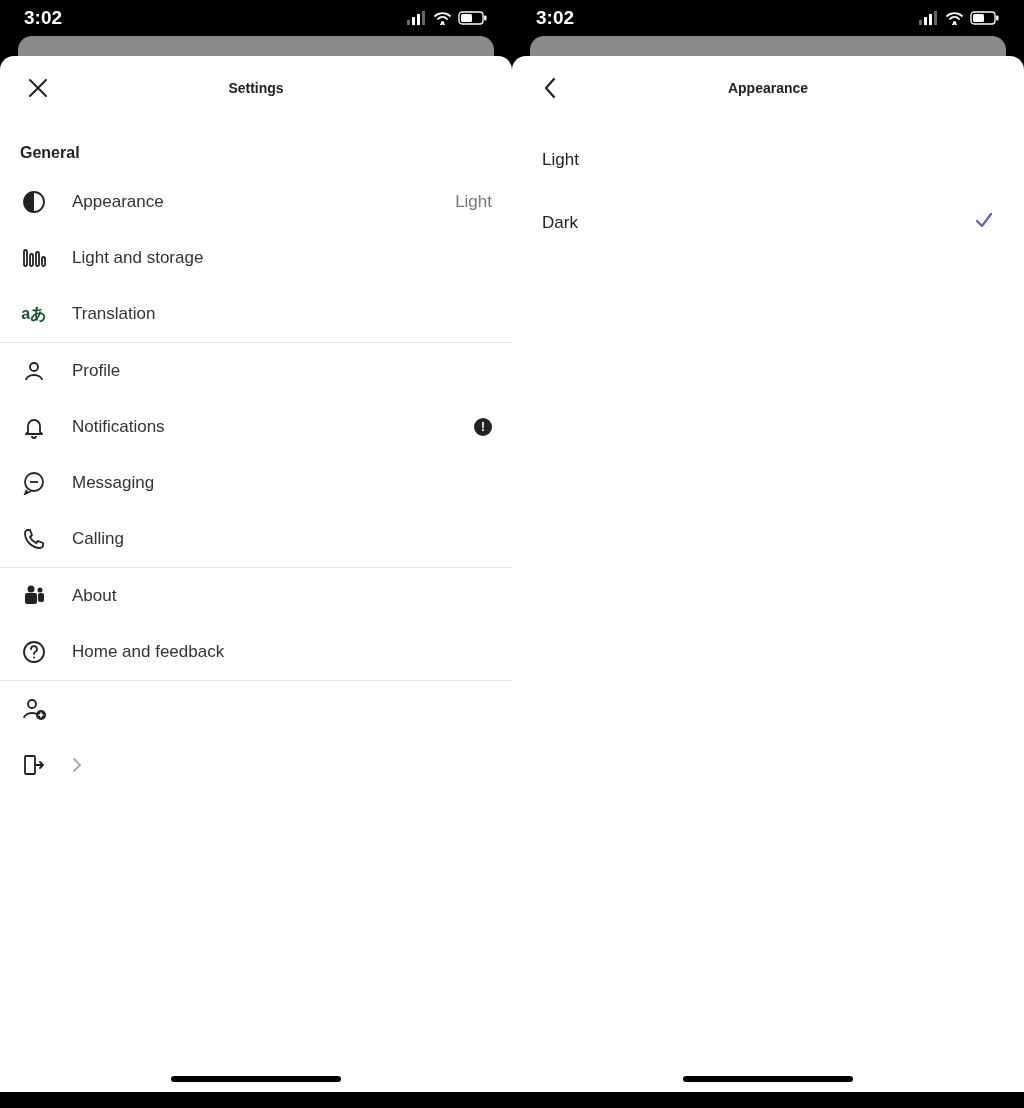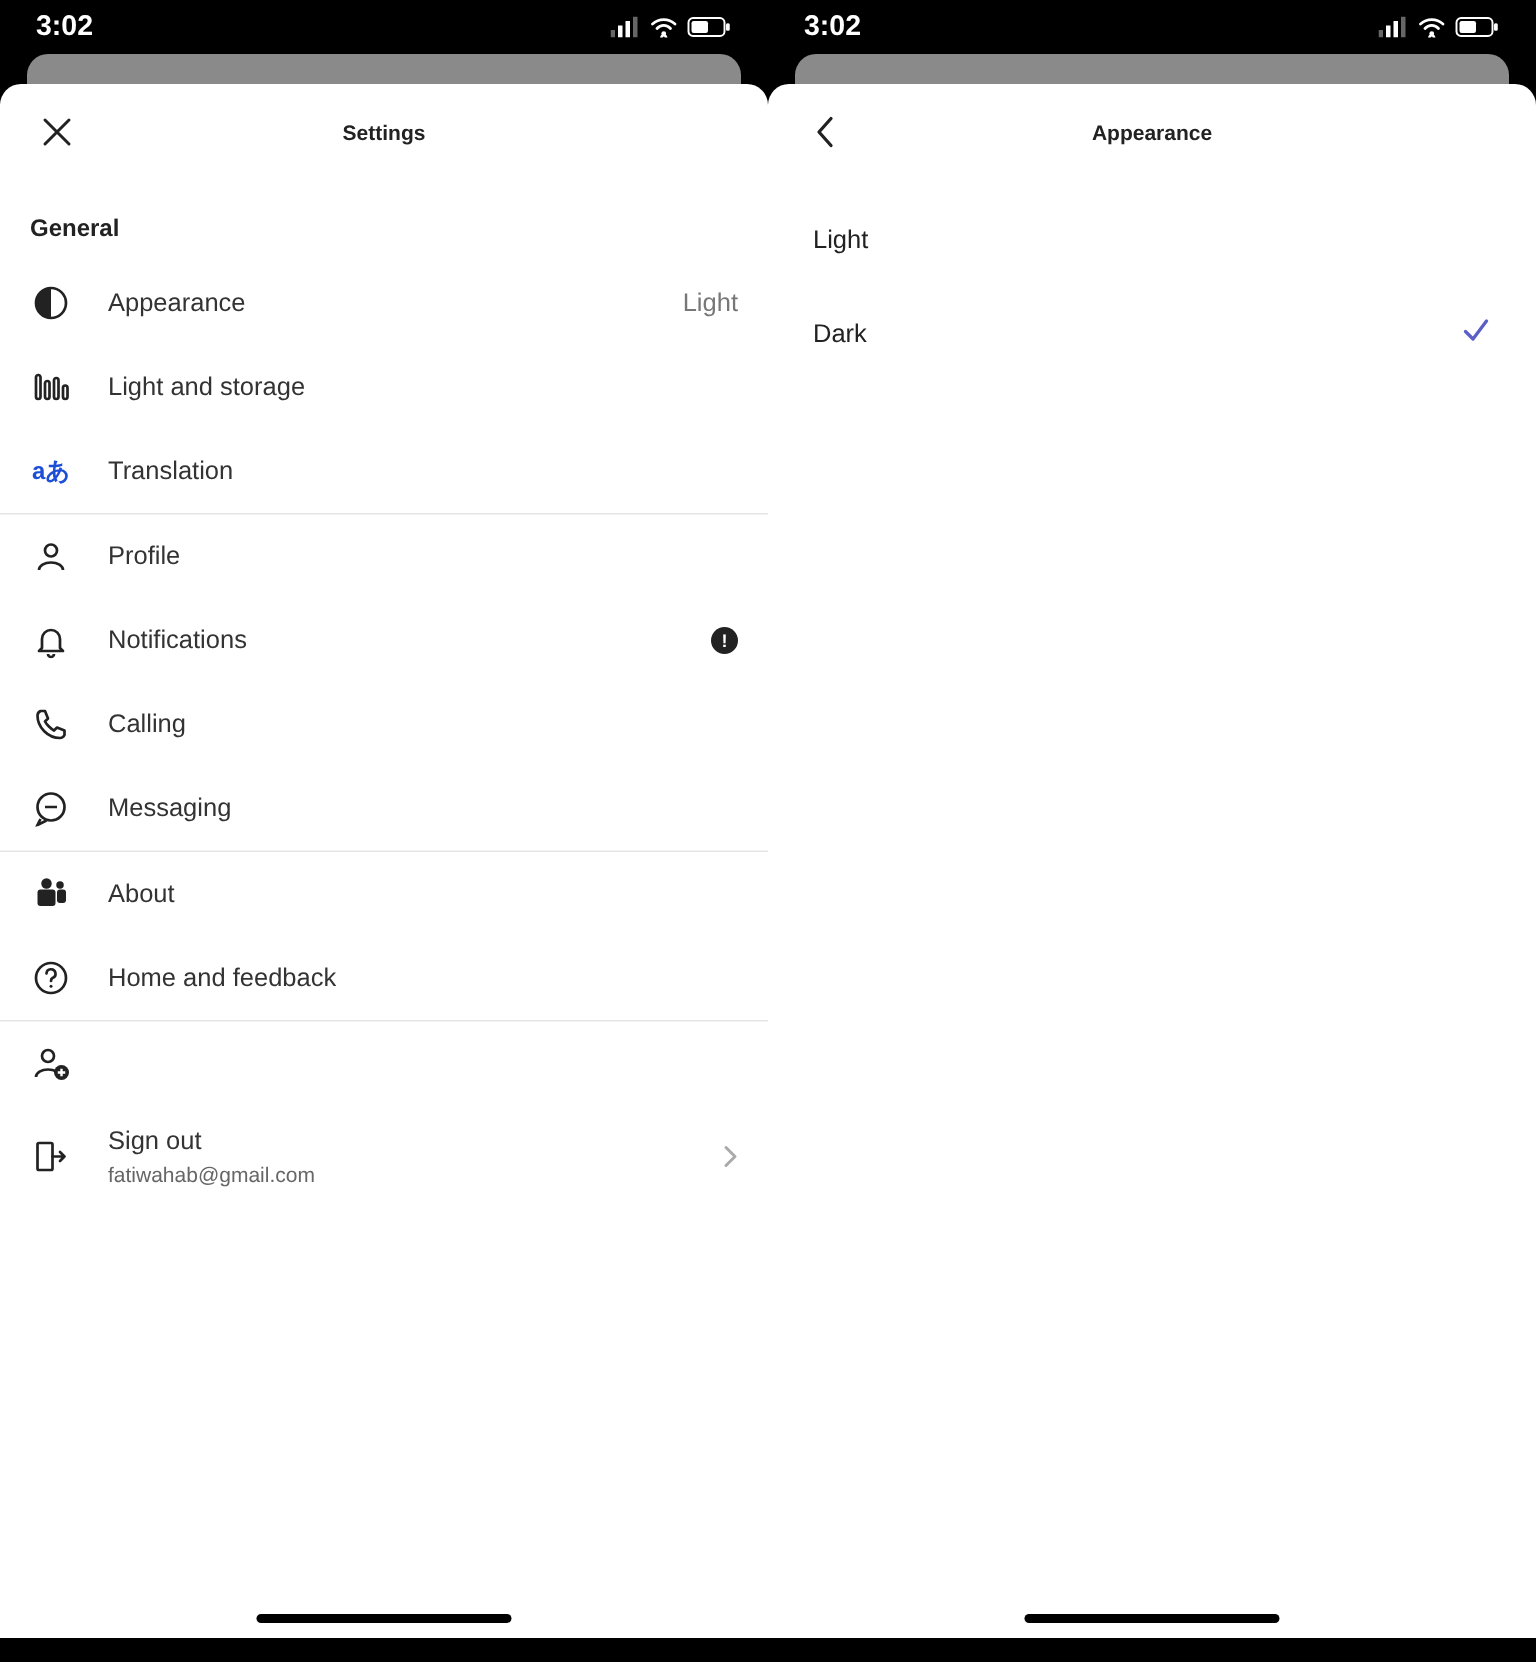--- a/index.html
+++ b/index.html
@@ -219,21 +219,21 @@
             <rect x="20" y="11" width="3" height="9" rx="1.5" fill="none" stroke="#222" stroke-width="1.8"></rect>
           </svg>
         </div>
       <div class="main">
           <span class="label">Light and storage</span>
         </div>
     </div>
 
     <div class="row">
       <div class="icon-slot">
-          <span style="font-size:16px;font-weight:600;color:#1d4ed8;">aあ</span>
+          <span style="font-size:16px;font-weight:600;color:#14532d;">aあ</span>
         </div>
       <div class="main">
           <span class="label">Translation</span>
         </div>
     </div>
 
     <div class="divider"></div>
 
 
     <div class="row">
@@ -252,44 +252,44 @@
       <div class="icon-slot">
           <svg width="24" height="24" viewBox="0 0 24 24">
             <path d="M6 17 V11 a6 6 0 0 1 12 0 V17 l2 2 H4 Z M10 21 a2 2 0 0 0 4 0" stroke="#222" stroke-width="1.8" fill="none" stroke-linejoin="round"></path>
           </svg>
         </div>
       <div class="main">
           <span class="label">Notifications</span>
         </div>
       <div class="trailing">
           <div class="alert-dot">!</div>
-        </div>
-    </div>
-
-    <div class="row">
-      <div class="icon-slot">
-          <svg width="24" height="24" viewBox="0 0 24 24">
-            <path d="M5 3 C5 3 3 4 3 6 C3 14 10 21 18 21 C20 21 21 19 21 19 L21 16 L16 14 L14 16 C12 15 9 12 8 10 L10 8 L8 3 Z" stroke="#222" stroke-width="1.8" fill="none" stroke-linejoin="round"></path>
-          </svg>
-        </div>
-      <div class="main">
-          <span class="label">Calling</span>
         </div>
     </div>
 
     <div class="row">
       <div class="icon-slot">
           <svg width="24" height="24" viewBox="0 0 24 24">
             <circle cx="12" cy="11" r="9" stroke="#222" stroke-width="1.8" fill="none"></circle>
             <path d="M5 19 L3 23 L9 20" stroke="#222" stroke-width="1.8" fill="#fff"></path>
             <line x1="8" y1="11" x2="16" y2="11" stroke="#222" stroke-width="1.8"></line>
           </svg>
         </div>
       <div class="main">
           <span class="label">Messaging</span>
+        </div>
+    </div>
+
+    <div class="row">
+      <div class="icon-slot">
+          <svg width="24" height="24" viewBox="0 0 24 24">
+            <path d="M5 3 C5 3 3 4 3 6 C3 14 10 21 18 21 C20 21 21 19 21 19 L21 16 L16 14 L14 16 C12 15 9 12 8 10 L10 8 L8 3 Z" stroke="#222" stroke-width="1.8" fill="none" stroke-linejoin="round"></path>
+          </svg>
+        </div>
+      <div class="main">
+          <span class="label">Calling</span>
         </div>
     </div>
 
     <div class="divider"></div>
 
     <div class="row">
       <div class="icon-slot">
           <svg width="26" height="26" viewBox="0 0 26 26">
             <circle cx="10" cy="6" r="3.5" fill="#222"></circle>
             <circle cx="19" cy="7" r="2.5" fill="#222"></circle>
@@ -328,24 +328,20 @@
         </div>
     </div>
 
     <div class="row">
       <div class="icon-slot">
           <svg width="24" height="24" viewBox="0 0 24 24">
             <rect x="3" y="3" width="10" height="18" rx="1" stroke="#222" stroke-width="1.8" fill="none"></rect>
             <path d="M13 12 h8 M18 9 l3 3 l-3 3" stroke="#222" stroke-width="1.8" fill="none" stroke-linecap="round" stroke-linejoin="round"></path>
           </svg>
         </div>
-      <div class="main">
-        <span class="label">Sign out</span>
-        <span class="sub">fatiwahab@gmail.com</span>
-      </div>
       <div class="trailing">
           <svg width="10" height="16" viewBox="0 0 10 16">
             <path d="M2 2 L8 8 L2 14" stroke="#aaa" stroke-width="2" fill="none" stroke-linecap="round" stroke-linejoin="round"></path>
           </svg>
         </div>
     </div>
 
     <div class="home-indicator"></div>
   </div>
 </div>

